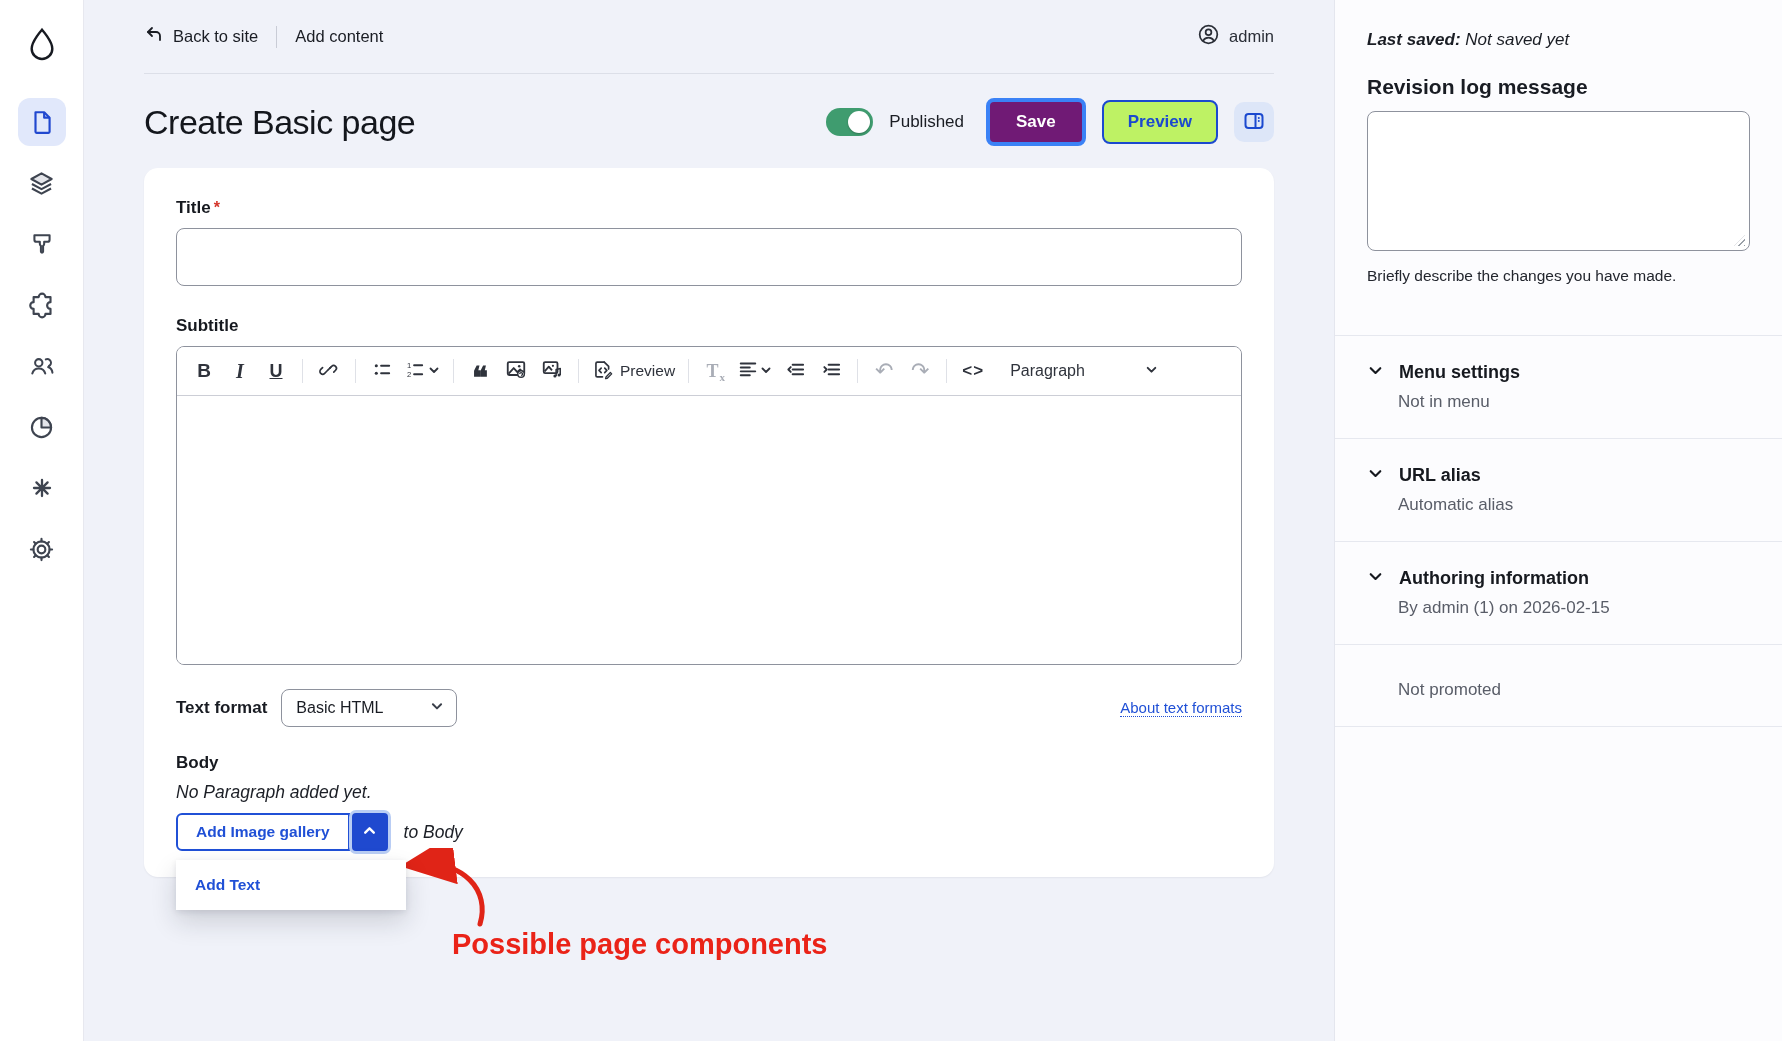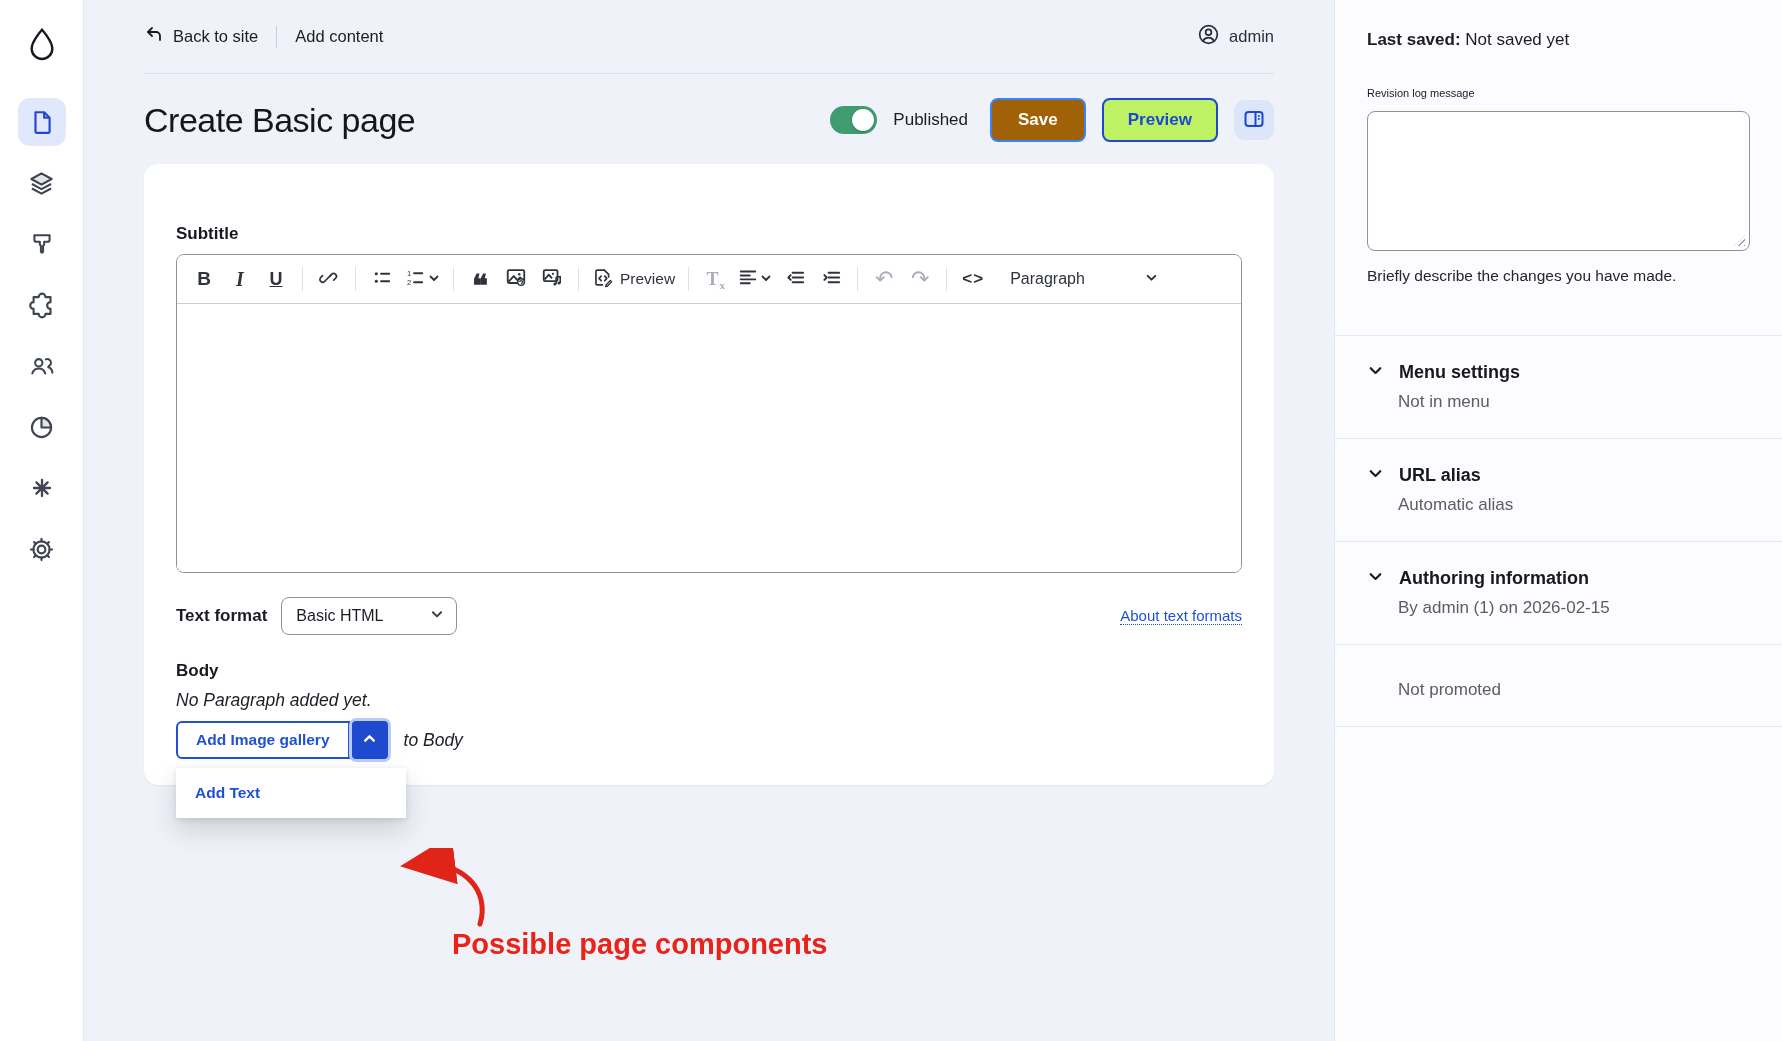--- a/index.html
+++ b/index.html
@@ -42,21 +42,21 @@
   .header-controls { display:flex; align-items:center; gap:16px; }
   .toggle {
     width:47px; height:28px; border-radius:14px; background:#3f9c6f; position:relative; cursor:pointer;
   }
   .toggle .knob {
     position:absolute; top:3px; right:3px; width:22px; height:22px; border-radius:50%; background:#fff;
     box-shadow:0 1px 2px rgba(0,0,0,.25);
   }
   .toggle-label { font-size:17px; color:#1a1d24; margin-right:6px; }
   .btn { font-family:inherit; font-size:17px; font-weight:700; border-radius:8px; cursor:pointer; }
-  .btn-primary { background:#a16207; color:#fff; border:2px solid #3b82f6; padding:10px 26px; }
+  .btn-primary { background:#701a75; color:#fff; border:4px solid #3b82f6; padding:10px 26px; }
   .btn-outline { background:#bef264; color:#1b49cf; border:2px solid #1b49cf; padding:10px 24px; }
   .panel-btn {
     width:40px; height:40px; border-radius:10px; background:#dde6f8; border:none; cursor:pointer;
     display:flex; align-items:center; justify-content:center; color:#1b49cf;
   }
 
   
   .card {
     margin-top:22px; background:#fff; border-radius:14px; padding:30px 32px 26px;
     box-shadow:0 1px 2px rgba(16,24,40,.06); position:relative;
@@ -130,24 +130,24 @@
     position:absolute; left:368px; top:928px; color:#ea2318; font-size:29px; font-weight:700;
   }
   .annotation-arrow { position:absolute; left:300px; top:848px; }
 
   
   .right-rail {
     position:absolute; left:1334px; top:0; width:448px; height:100%;
     background:#fcfcfe; border-left:1px solid #e4e6ee;
   }
   .rr-top { padding:26px 32px 26px; }
-  .rr-line { font-size:17px; color:#1a1d24; line-height:1.6; }
+  .rr-line { font-size:17px; color:#1a1d24; line-height:1.6;font-style:italic; }
   .rr-line b { font-weight:700; }
   .rr-line + .rr-line { margin-top:6px; }
-  .rr-label { margin-top:34px; font-size:11px; font-weight:400; }
+  .rr-label { margin-top:22px; font-size:21px; font-weight:700; }
   .rr-textarea-wrap { position:relative; margin-top:12px; }
   .rr-textarea {
     width:100%; height:140px; border:1px solid #8e929d; border-radius:8px; background:#fff;
     resize:none; outline:none; font-family:inherit; font-size:16px; padding:10px 12px;
   }
   .resize-grip {
     position:absolute; right:5px; bottom:9px; width:11px; height:11px; pointer-events:none;
     background:repeating-linear-gradient(135deg, transparent 0 2.5px, #9aa0a8 2.5px 4px);
     clip-path:polygon(100% 0, 100% 100%, 0 100%);
   }
@@ -286,20 +286,24 @@
               <path d="M13.5 5 v14"></path>
               <path d="M16.8 9 h0.01 M16.8 12 h0.01"></path>
             </svg>
           </span>
         </button>
       </div>
     </div>
 
     <div class="card">
 
+      <div>
+        <span class="field-label">Title</span><span class="req">*</span>
+        <input class="text-input" type="text" value="" style="">
+      </div>
 
       <div class="subtitle-block">
         <span class="field-label">Subtitle</span>
 
         <div class="editor">
           <div class="ck-toolbar">
             <button class="ck-btn">
                 <span class="glyph-b">B</span>
               </button>
             <button class="ck-btn">

